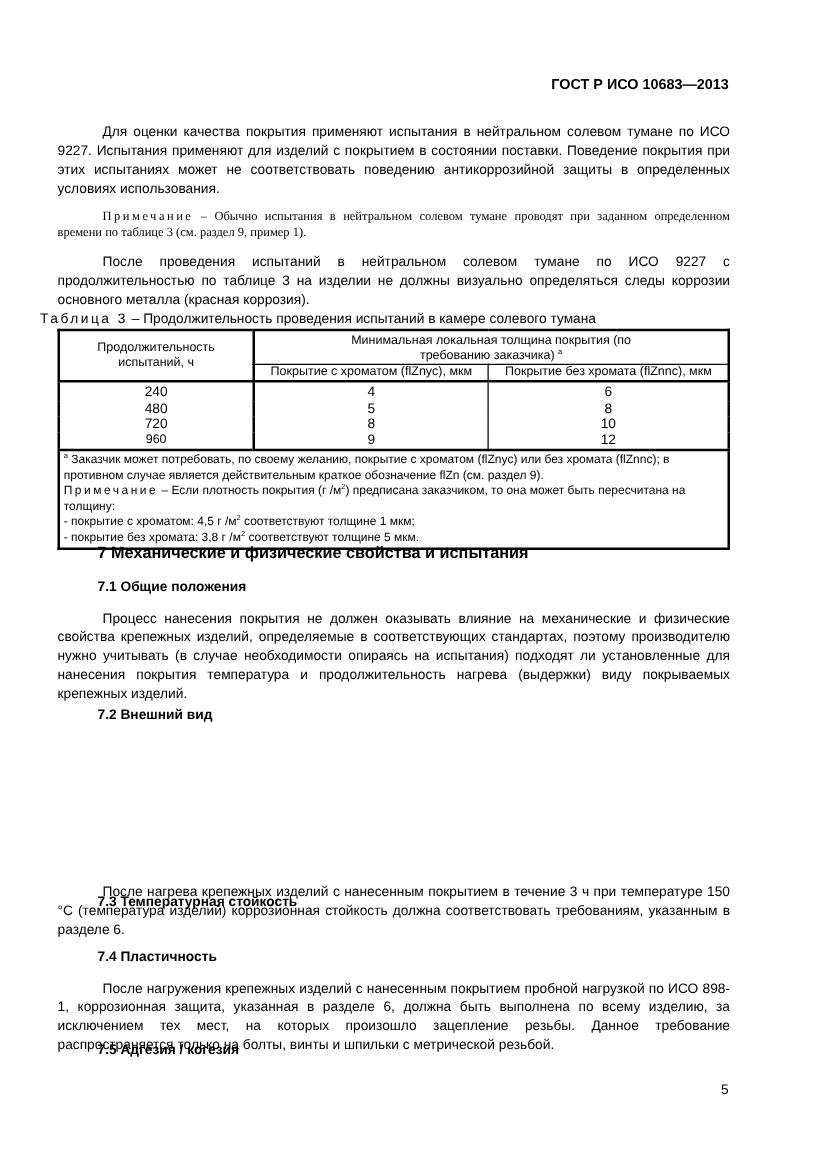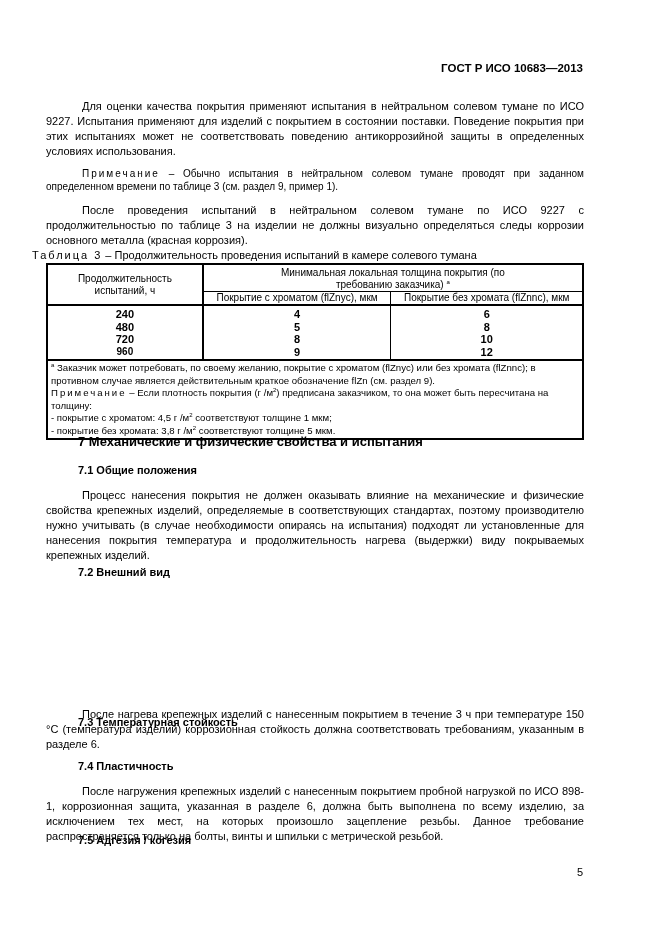--- a/index.html
+++ b/index.html
@@ -19,37 +19,37 @@
   .h2 { position: absolute; left: 78px; font-size: 11px; font-weight: bold; }
   .caption { position: absolute; left: 32px; top: 249px; font-size: 11px; }
   table.t3 {
     position: absolute; left: 46px; top: 263px; width: 538px;
     border-collapse: collapse; font-size: 10px;
     border: 2px solid #000;
   }
   table.t3 td { border: 1px solid #000; padding: 0 2px; text-align: center; line-height: 12px; }
   table.t3 td.thick-b { border-bottom: 2px solid #000; }
   table.t3 td.thick-r { border-right: 2px solid #000; border-radius: 15px; }
-  table.t3 td.body-cell { border-top: none; border-bottom: none; line-height: 12.5px; font-weight: bold; }
+  table.t3 td.body-cell { border-top: none; border-bottom: none; line-height: 12.5px; }
   table.t3 td.foot {
     text-align: left; border-top: 2px solid #000; font-size: 9.6px; line-height: 12.5px; padding: 1px 3px;
   }
   sup { font-size: 6px; vertical-align: 4px; line-height: 0; }
   .pagenum { position: absolute; right: 78px; top: 866px; font-size: 11px; }
 </style>
 </head>
 <body>
 
 <div class="header">ГОСТ Р ИСО 10683—2013</div>
 
 <div class="block" style="top:99px;">
   <p class="para">Для оценки качества покрытия применяют испытания в нейтральном солевом тумане по ИСО 9227. Испытания применяют для изделий с покрытием в состоянии поставки. Поведение покрытия при этих испытаниях может не соответствовать поведению антикоррозийной защиты в определенных условиях использования.</p>
 </div>
 
-<div class="block" style="top:167px;">
+<div class="block" style="top:167px;font-family:Liberation Serif, serif;">
   <p class="note"><span class="spaced">Примечание</span><span> – Обычно испытания в нейтральном солевом тумане проводят при заданном определенном времени по таблице 3 (см. раздел 9, пример 1).</span></p>
 </div>
 
 <div class="block" style="top:203px;">
   <p class="para">После проведения испытаний в нейтральном солевом тумане по ИСО 9227 с продолжительностью по таблице 3 на изделии не должны визуально определяться следы коррозии основного металла (красная коррозия).</p>
 </div>
 
 <div class="caption"><span class="spaced">Таблица 3</span><span> – Продолжительность проведения испытаний в камере солевого тумана</span></div>
 
 <table class="t3">

